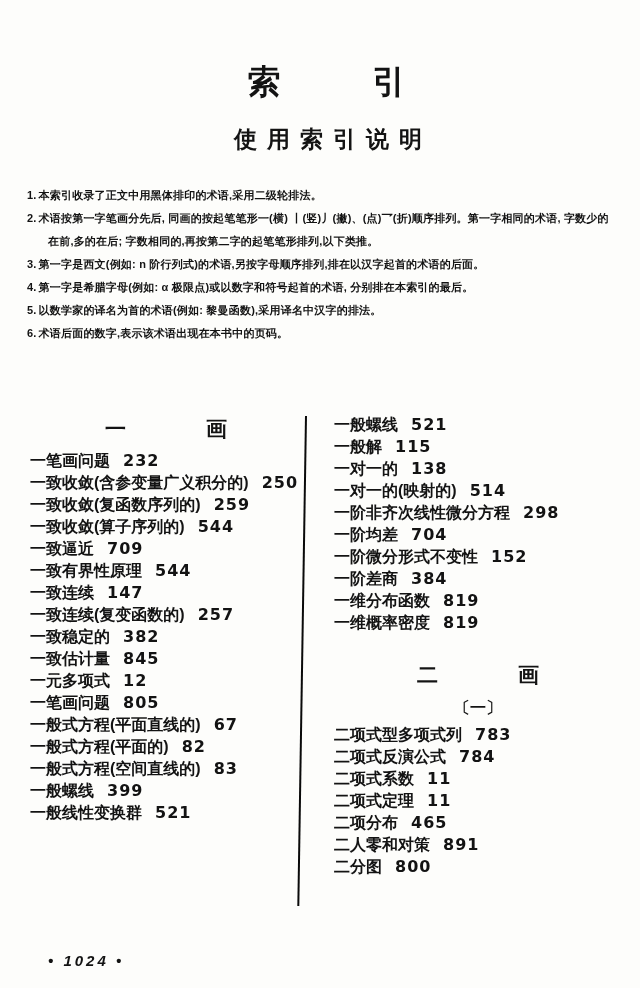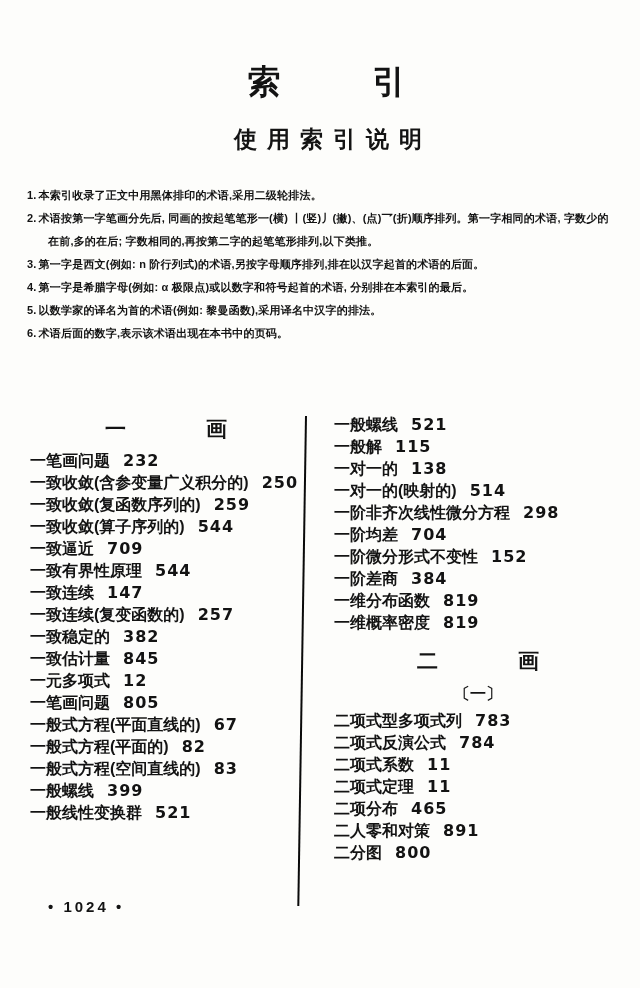--- a/index.html
+++ b/index.html
@@ -96,42 +96,43 @@
     padding-left: 17px;
     text-indent: -17px;
     white-space: normal;
   }
   .entry .pg {
     margin-left: 13px;
     letter-spacing: 1px;
     font-family: "DejaVu Sans", sans-serif;
   }
 
-  .sec-two { margin-top: 12px; }
+  .sec-two { margin-top: 26px; }
 
   
   .divider {
     position: absolute;
     top: 416px;
     left: 305px;
     width: 2px;
     height: 490px;
     background: #0a0a0a;
     transform: rotate(0.9deg);
     transform-origin: top center;
   }
 
   
   .footer {
     position: absolute;
-    top: 898px;
+    top: 952px;
     left: 48px;
     font-size: 15px;
     font-weight: 700;
     letter-spacing: 3px;
+    font-style: italic;
   }
 </style>
 </head>
 <body>
 
 <div class="page">
 
   <h1 class="title">
     <span>索</span><span class="gap-right">引</span>
   </h1>

